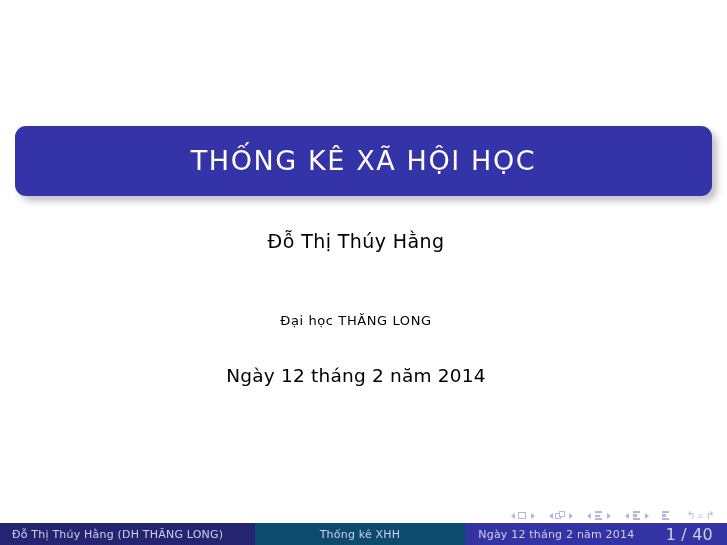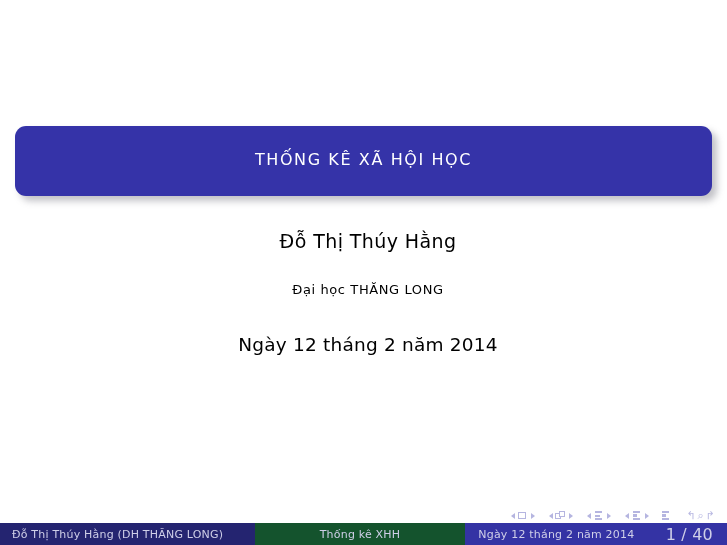--- a/index.html
+++ b/index.html
@@ -27,47 +27,47 @@
     height: 70px;
     background: #3533a8;
     border-radius: 11px;
     box-shadow: 5px 5px 7px rgba(120,120,130,0.45);
     display: flex;
     align-items: center;
     justify-content: center;
   }
   #title-text {
     color: #ffffff;
-    font-size: 16px;
+    font-size: 27px;
     letter-spacing: 1.6px;
     font-weight: 400;
     white-space: nowrap;
     line-height: 1;
     padding-bottom: 2px;
   }
 
   
   #meta {
     position: absolute;
-    left: 16px;
+    left: 4px;
     top: 232px;
     width: 704px;
     text-align: center;
     color: #000000;
   }
   #author {
     font-size: 19px;
     line-height: 1;
     letter-spacing: 0.4px;
   }
   #institute {
     font-size: 13px;
     line-height: 1;
     letter-spacing: 0.6px;
-    margin-top: 32px;
+    margin-top: 63px;
   }
   #date {
     font-size: 18.5px;
     line-height: 1;
     letter-spacing: 0.2px;
     margin-top: 40px;
   }
 
   
   #nav-symbols {
@@ -164,21 +164,21 @@
     overflow: hidden;
   }
   #foot-author {
     width: 255px;
     background: #242470;
     padding-left: 12px;
     box-sizing: border-box;
   }
   #foot-title {
     width: 210px;
-    background: #14532d;
+    background: #0c4a6e;
     justify-content: center;
   }
   #foot-right {
     flex: 1;
     background: #3433a4;
     display: flex;
     align-items: center;
     justify-content: space-between;
     padding: 0 14px 0 0;
     box-sizing: border-box;

